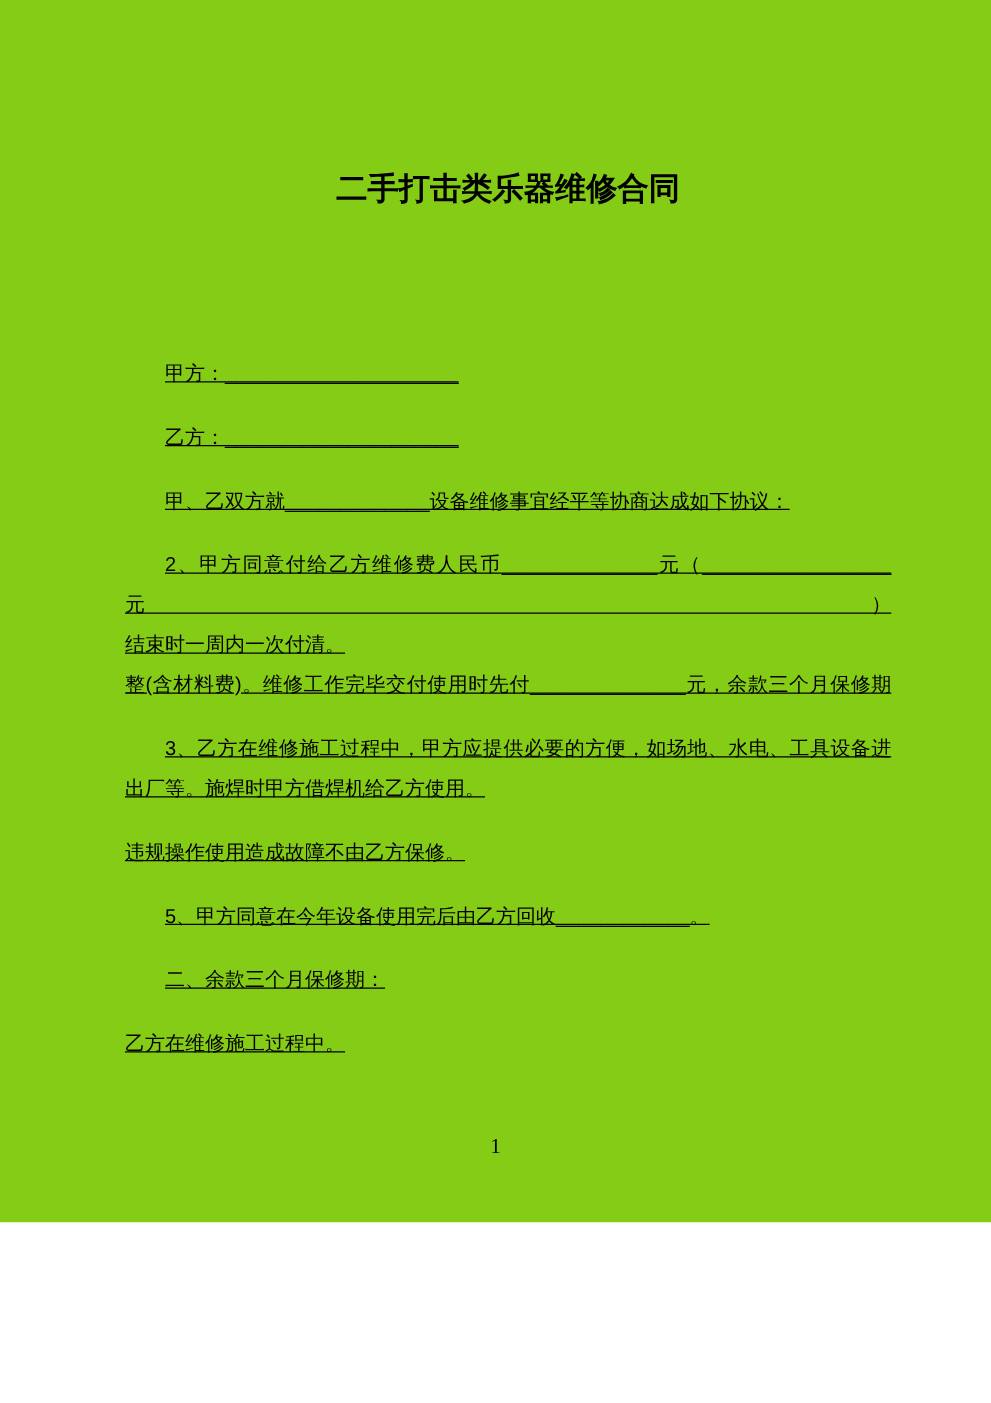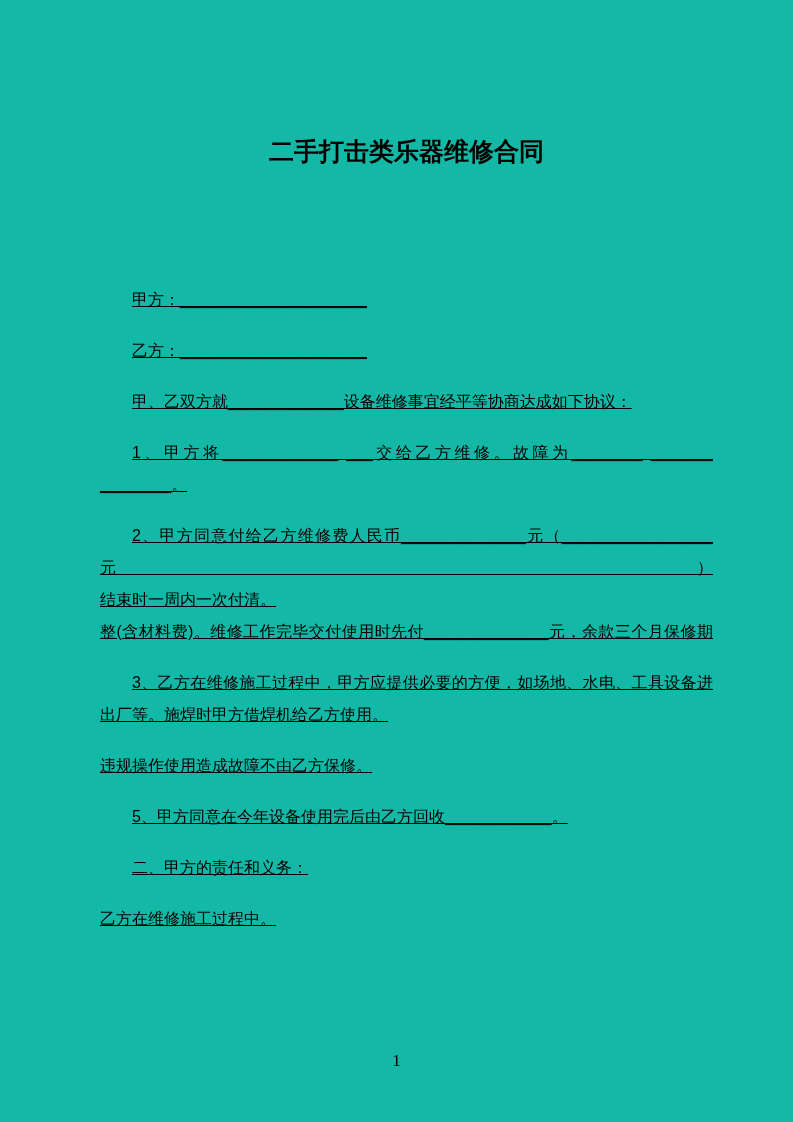--- a/index.html
+++ b/index.html
@@ -1,21 +1,21 @@
 <!DOCTYPE html>
 <html><head>
 <meta charset="utf-8">
 <style>
   html, body { margin: 0; padding: 0; background: #ffffff; }
   .page {
     position: relative;
     width: 793px;
-    height: 1122px;
+    height: 978px;
     margin: 0 auto;
-    background: #14b8a6;
+    background: #84cc16;
     color: #000000;
     font-family: "Liberation Sans", sans-serif;
     font-size: 16px;
     box-sizing: border-box;
     padding: 131px 80px 0 100px;
     overflow: hidden;
   }
   .title {
     font-size: 25px;
     font-weight: bold;
@@ -58,24 +58,20 @@
 
   <div class="para">
     <div class="ln in">乙方：_____________________</div>
   </div>
 
   <div class="para">
     <div class="ln in">甲、乙双方就_____________设备维修事宜经平等协商达成如下协议：</div>
   </div>
 
 
-  <div class="para">
-    <div class="ln in fl">1、甲方将_____________ ___交给乙方维修。故障为________ _______</div>
-    <div class="ln">________。</div>
-  </div>
 
   <div class="para">
     <div class="ln in fl">2、甲方同意付给乙方维修费人民币______________元（_________________元）</div>
     <div class="ln">结束时一周内一次付清。</div>
     <div class="ln fl">整(含材料费)。维修工作完毕交付使用时先付______________元，余款三个月保修期</div>
   </div>
 
   <div class="para">
     <div class="ln in fl">3、乙方在维修施工过程中，甲方应提供必要的方便，如场地、水电、工具设备进</div>
     <div class="ln">出厂等。施焊时甲方借焊机给乙方使用。</div>
@@ -83,21 +79,21 @@
 
   <div class="para">
     <div class="ln">违规操作使用造成故障不由乙方保修。</div>
   </div>
 
   <div class="para">
     <div class="ln in">5、甲方同意在今年设备使用完后由乙方回收____________。</div>
   </div>
 
   <div class="para">
-    <div class="ln in">二、甲方的责任和义务：</div>
+    <div class="ln in">二、余款三个月保修期：</div>
   </div>
 
   <div class="para">
     <div class="ln">乙方在维修施工过程中。</div>
   </div>
 
   <div class="footer">1</div>
 
 </div>
 

